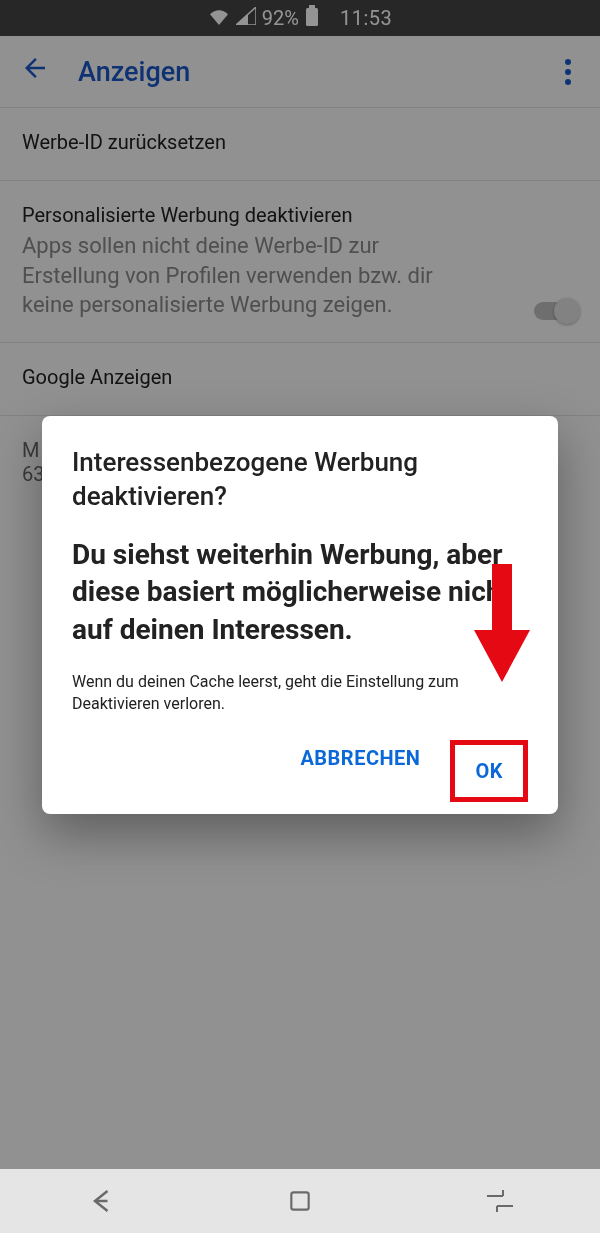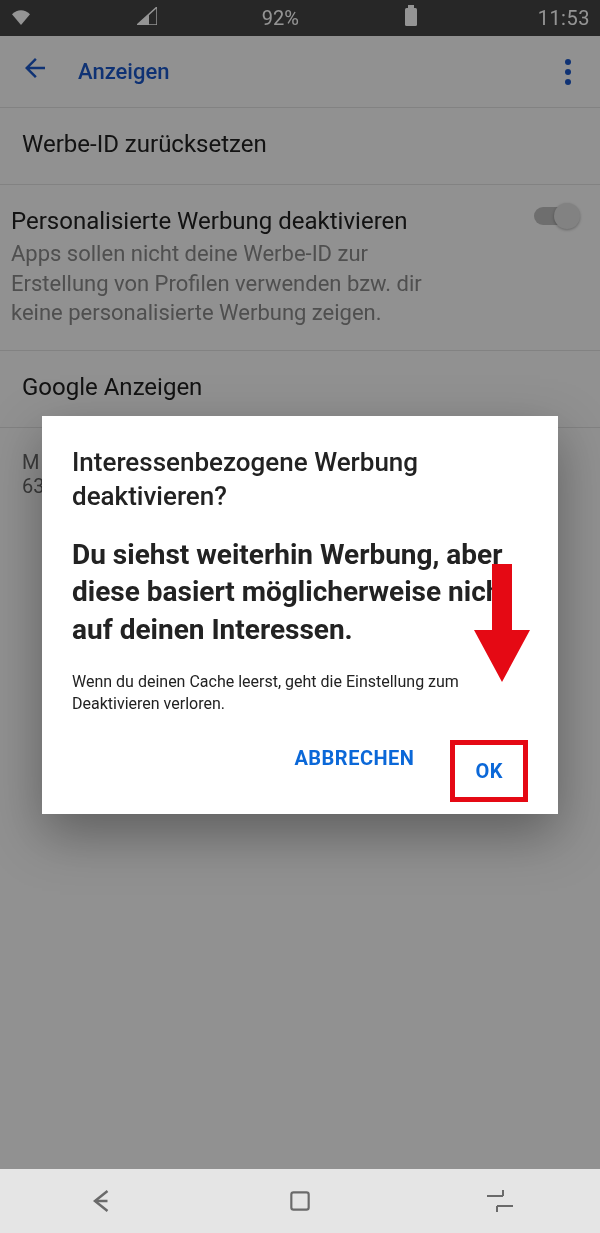--- a/index.html
+++ b/index.html
@@ -1,50 +1,50 @@
 <!DOCTYPE html>
 <html><head>
 <meta charset="utf-8">
 <style>
   * { box-sizing: border-box; margin: 0; padding: 0; }
   html, body { width: 600px; height: 1233px; font-family: Roboto, Arial, sans-serif; background: #dcdcdc; overflow: hidden; }
   .device { width: 600px; height: 1233px; background: #fafafa; position: relative; }
 
   
-  .status-bar { height: 36px; background: #444; color: #fff; display: flex; justify-content: space-between; align-items: center; padding: 0 10px; font-size: 20px; gap: 6px; }
+  .status-bar { height: 36px; background: #444; color: #fff; display: flex; justify-content: center; align-items: center; padding: 0 10px; font-size: 20px; gap: 6px; }
   .status-bar .time { margin-left: 15px; font-weight: 400; letter-spacing: 0.5px; }
 
   
   .app-bar { height: 72px; background: #fafafa; display: flex; align-items: center; padding: 0 20px; border-bottom: 1px solid #e0e0e0; }
   .back-arrow { color: #1a57c8; font-size: 32px; width: 40px; }
-  .app-title { color: #1a57c8; font-size: 22px; font-weight: 500; margin-left: 18px; flex: 1; }
+  .app-title { color: #1a57c8; font-size: 27px; font-weight: 500; margin-left: 18px; flex: 1; }
   .overflow { color: #1a57c8; font-size: 26px; display: flex; flex-direction: column; gap: 4px; align-items: center; justify-content: center; width: 24px; }
   .overflow span { width: 6px; height: 6px; background: #1a57c8; border-radius: 50%; display: block; }
 
   
   .settings { background: #fafafa; }
   .row { padding: 22px 22px; border-bottom: 1px solid #e0e0e0; background: #fafafa; }
-  .row-title { font-size: 24px; color: #212121; margin-bottom: 4px; }
+  .row-title { font-size: 20px; color: #212121; margin-bottom: 4px; }
   .row-sub { font-size: 22px; color: #888; line-height: 1.35; max-width: 440px; }
-  .row.with-toggle { display: flex; align-items: flex-start; padding-left: 11px; }
+  .row.with-toggle { display: flex; align-items: flex-end; }
   .row.with-toggle .text { flex: 1; }
   .toggle { width: 44px; height: 18px; background: #bdbdbd; border-radius: 10px; position: relative; margin-left: 12px; }
   .toggle::after { content: ""; position: absolute; right: -2px; top: -4px; width: 26px; height: 26px; background: #e0e0e0; border-radius: 50%; box-shadow: 0 1px 3px rgba(0,0,0,0.3); }
 
   .partial { padding: 22px; color: #666; font-size: 20px; }
 
   
   .scrim { position: absolute; inset: 0; background: rgba(0,0,0,0.42); }
 
   
-  .dialog { position: absolute; left: 42px; right: 42px; top: 416px; background: #fff; border-radius: 0; box-shadow: 0 20px 50px rgba(0,0,0,0.35); padding: 30px 30px 12px 30px; }
+  .dialog { position: absolute; left: 42px; right: 42px; top: 416px; background: #fff; border-radius: 8px; box-shadow: 0 20px 50px rgba(0,0,0,0.35); padding: 30px 30px 12px 30px; }
   .dialog h2 { font-size: 26px; font-weight: 500; color: #222; margin-bottom: 22px; line-height: 1.3; }
   .dialog .bold { font-size: 28px; font-weight: 700; color: #222; line-height: 1.35; margin-bottom: 22px; }
   .dialog .plain { font-size: 16px; color: #222; line-height: 1.35; margin-bottom: 18px; }
-  .dialog .actions { display: flex; justify-content: flex-end; gap: 16px; margin-top: 6px; }
+  .dialog .actions { display: flex; justify-content: flex-end; gap: 10px; margin-top: 6px; }
   .dialog .btn { color: #0b68d8; font-weight: 700; font-size: 20px; padding: 14px 20px; letter-spacing: 0.5px; cursor: pointer; text-align: center; }
   .ok-wrap { border: 5px solid #e50914; padding: 0; position: relative; margin-top: 8px; }
   .red-arrow { position: absolute; right: 66px; top: 564px; width: 64px; height: 120px; pointer-events: none; }
 
   
   .nav-bar { position: absolute; bottom: 0; left: 0; right: 0; height: 64px; background: #e5e5e5; display: flex; align-items: center; justify-content: space-around; }
   .nav-btn { width: 38px; height: 38px; color: #6a6a6a; display: flex; align-items: center; justify-content: center; }
 </style>
 </head>
 <body>

